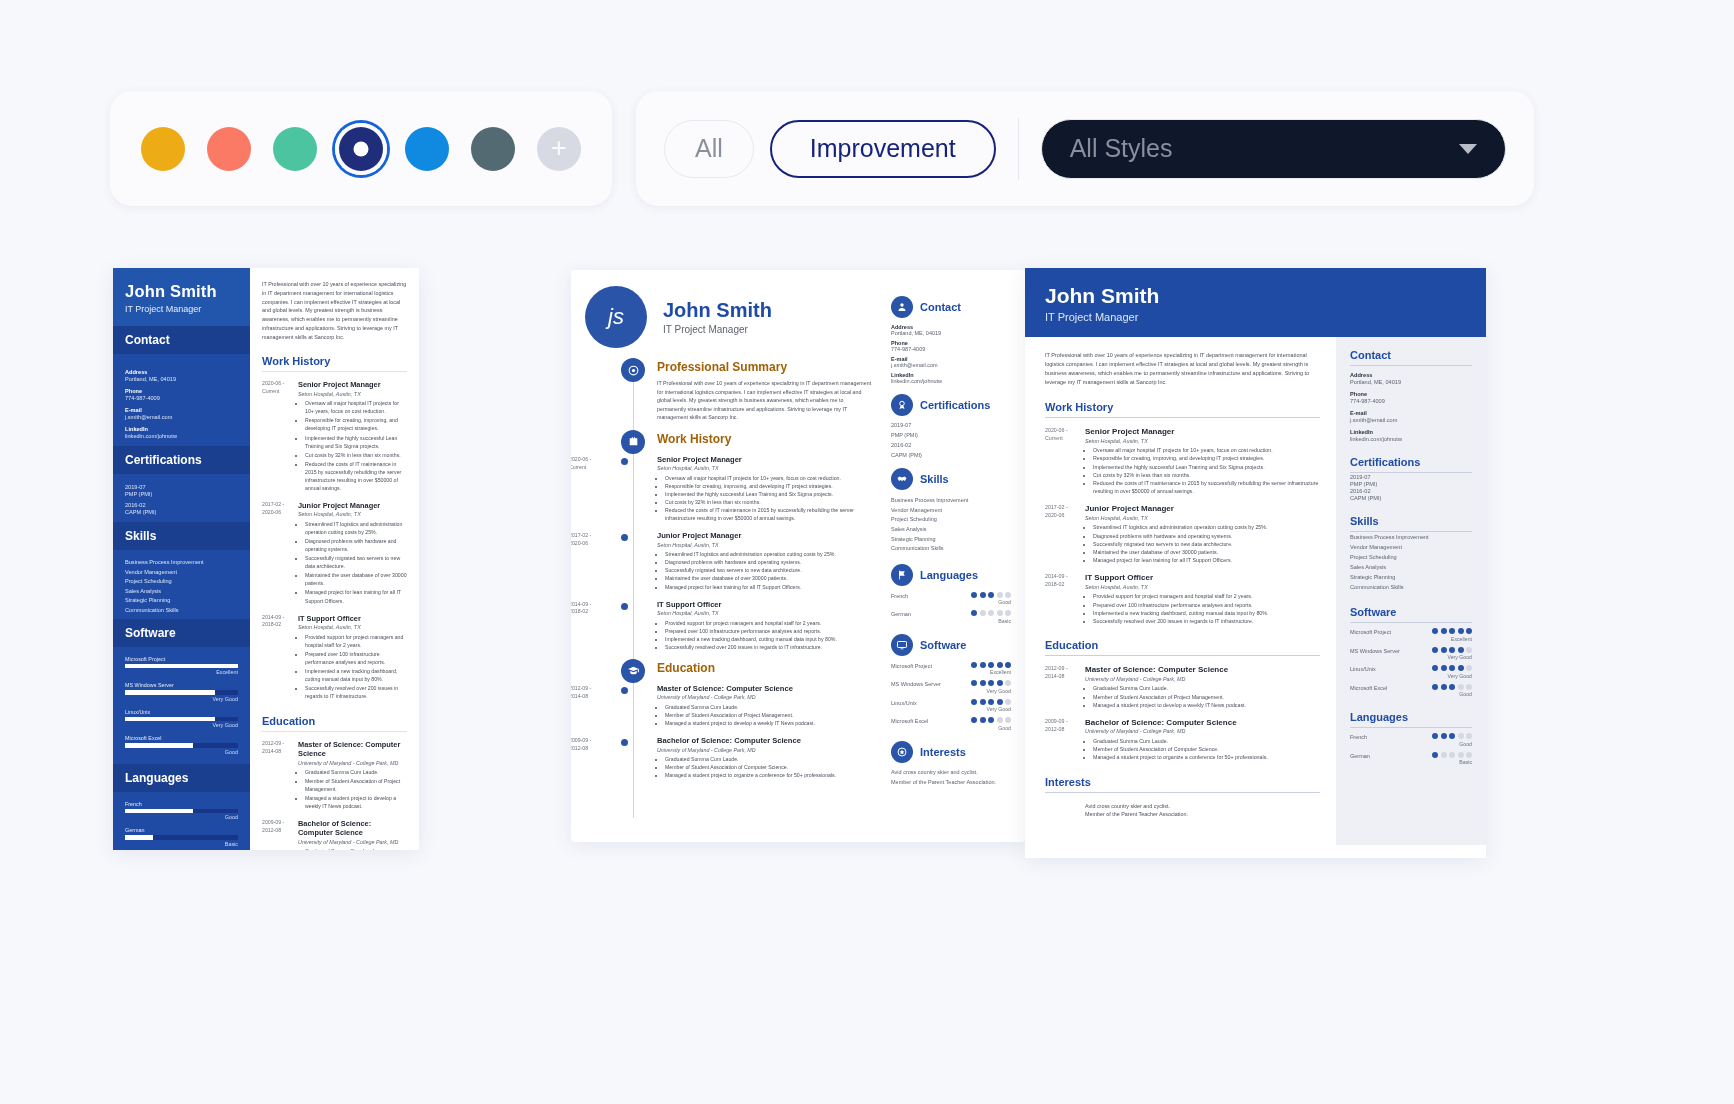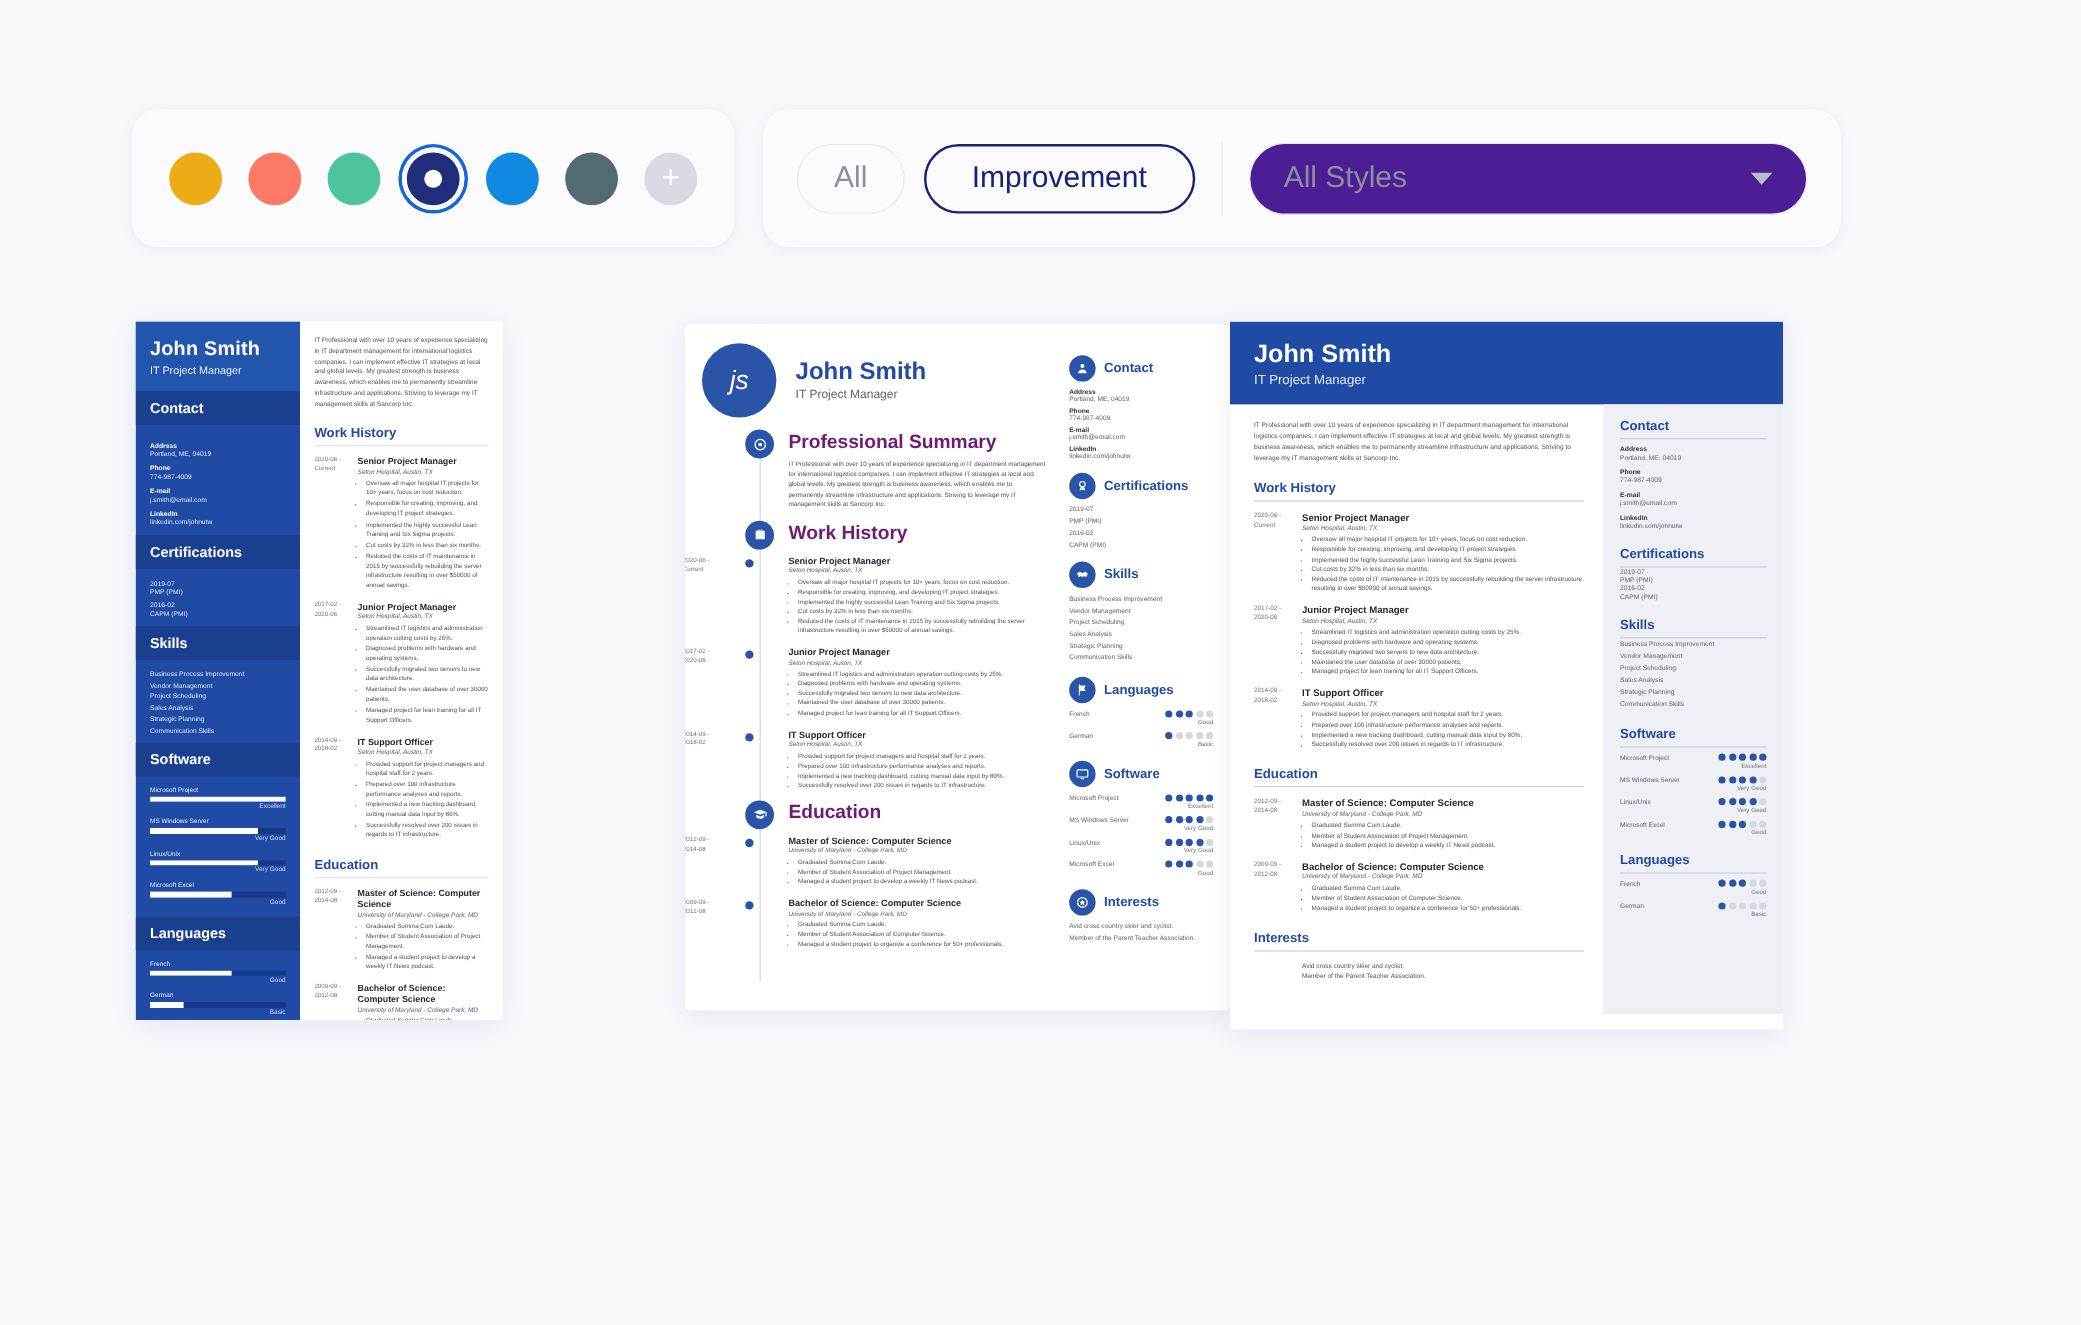--- a/index.html
+++ b/index.html
@@ -54,21 +54,21 @@
     cursor: pointer;
   }
   .pill.active {
     border: 2px solid #16237a; color:#16237a;
     padding: 0 38px;
   }
   .pill-gap { width: 16px; }
   .divider-v { width:1px; height:62px; background:#e5e7ef; margin: 0 22px; }
   .select-box {
     flex: 1; height: 60px; border-radius: 30px;
-    border:1px solid #e7e9f0; background:#4c1d95;
+    border:1px solid #e7e9f0; background:#0f172a;
     display:flex; align-items:center; justify-content:space-between;
     padding: 0 28px; font-size: 25px; color:#8a8f9e; cursor: pointer;
   }
   .caret { width:0;height:0;border-left:9px solid transparent;border-right:9px solid transparent;border-top:10px solid #b9bdc9; }
 
   
   .cards { position:absolute; top:268px; left:0; width:1734px; }
   .card {
     position:absolute; background:#ffffff;
     box-shadow: 0 4px 20px rgba(60,70,120,.09);
@@ -114,21 +114,21 @@
   .avatar { width:62px;height:62px;border-radius:50%;background:#2a54a8;color:#fff;
             display:flex;align-items:center;justify-content:center;font-size:22px;font-style:italic; }
   .c2-name { font-size:20px; font-weight:700; color:#1f4ba5; }
   .c2-role { font-size:10px; color:#5c6273; margin-top:2px; }
   .c2-headtxt { margin-left:16px; }
   .c2-line { position:absolute; left:48px; top:92px; bottom:14px; width:1px; background:#ccd4e6; }
   .c2-sec { position:relative; margin-bottom:10px; padding-left:72px; }
   .c2-ico { position:absolute; left:36px; top:-2px; width:24px;height:24px;border-radius:50%;background:#2a54a8;
             display:flex;align-items:center;justify-content:center; z-index:2;}
   .c2-ico svg { width:13px;height:13px;fill:#fff; }
-  .c2-h { font-size:16px; font-weight:700; color:#701a75; }
+  .c2-h { font-size:12px; font-weight:700; color:#a16207; }
   .c2-p { font-size:5.3px; color:#4a4f5c; line-height:1.62; margin-top:5px; }
   .c2-item { position:relative; margin-top:9px; padding-left:0; }
   .c2-dot { position:absolute; left:-36px; top:3px; width:7px;height:7px;border-radius:50%;background:#2a54a8; }
   .c2-dt { position:absolute; left:-88px; top:1px; width:42px; font-size:5.2px;color:#6d7280;line-height:1.5;text-align:left;}
   .c2-job { font-size:7.6px; font-weight:700; color:#1f2430; }
   .c2-org { font-size:5.3px;font-style:italic;color:#5d6271;margin:1.5px 0 2.5px;}
   .c2-ul { margin-left:8px; }
   .c2-ul li { font-size:5.2px;color:#4a4f5c;line-height:1.55;}
 
   .c2-right { width:128px; flex:none; padding-left:8px; }

